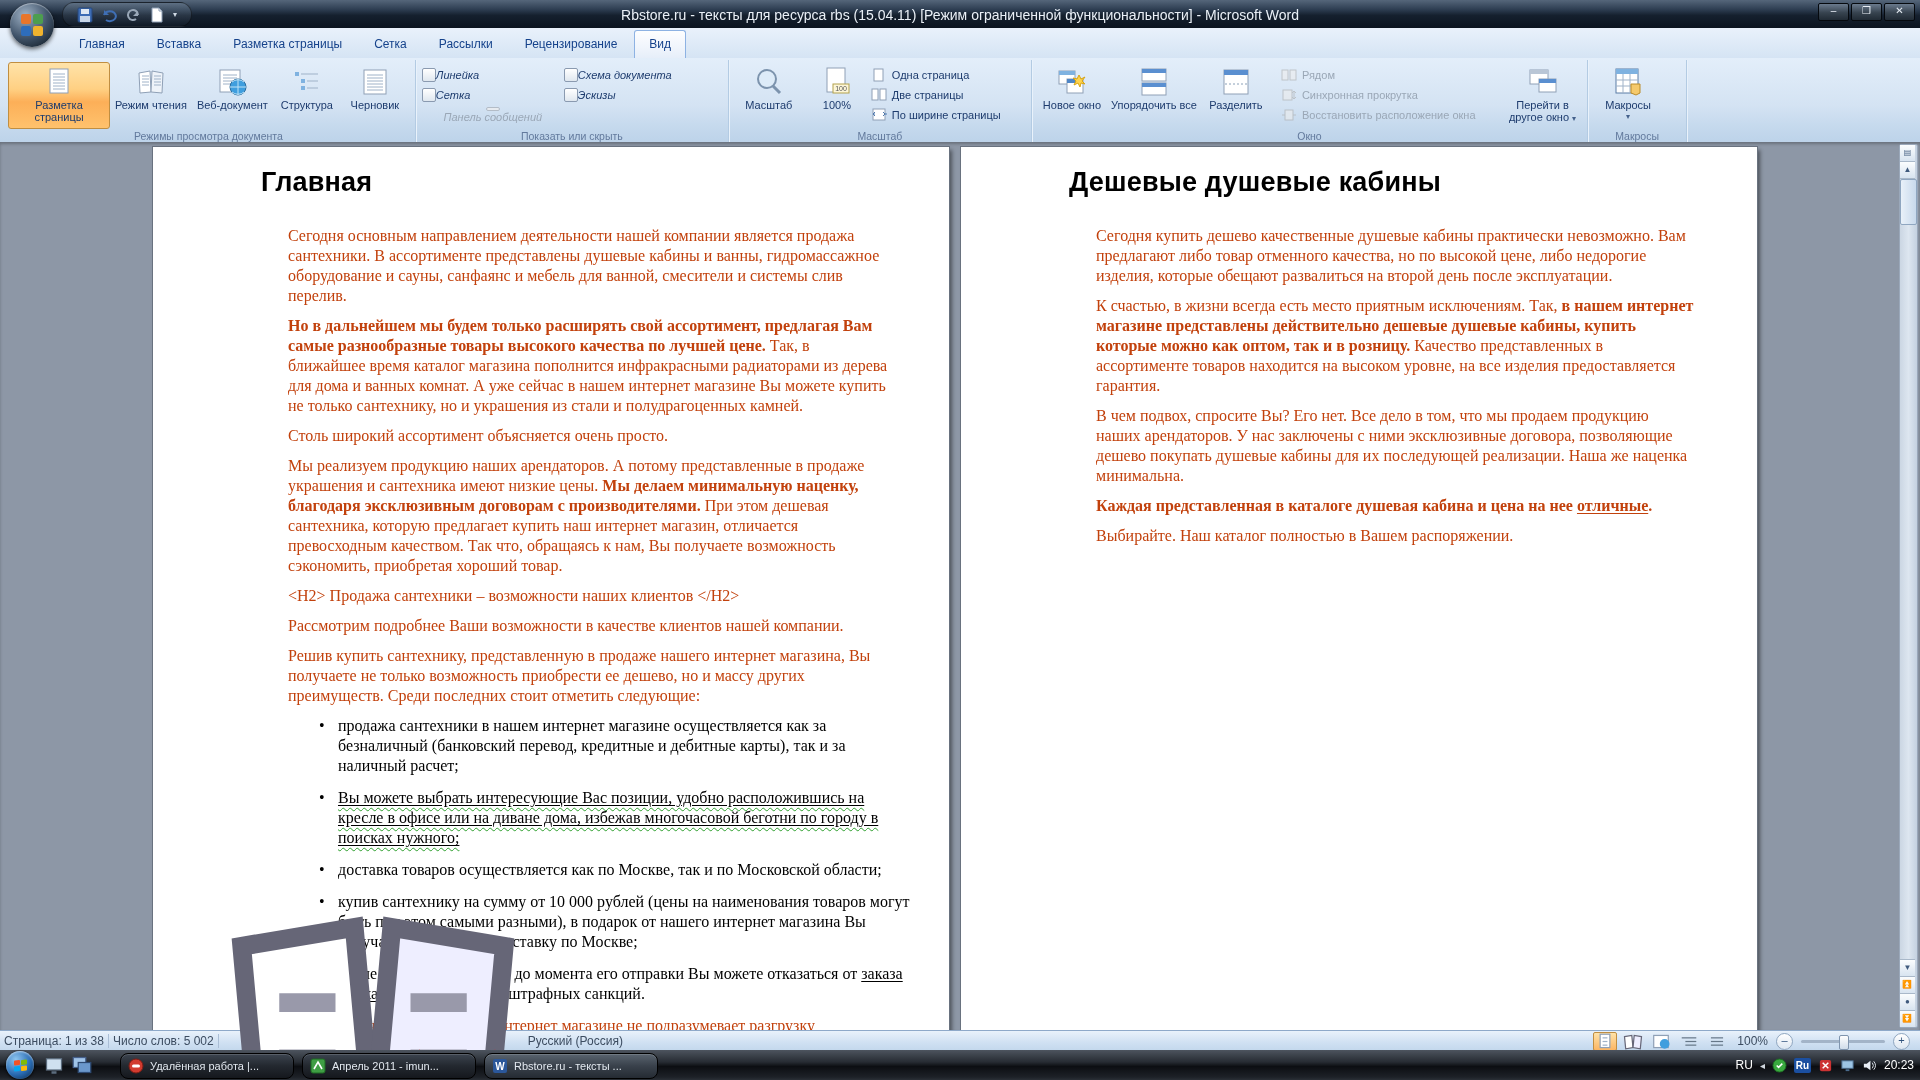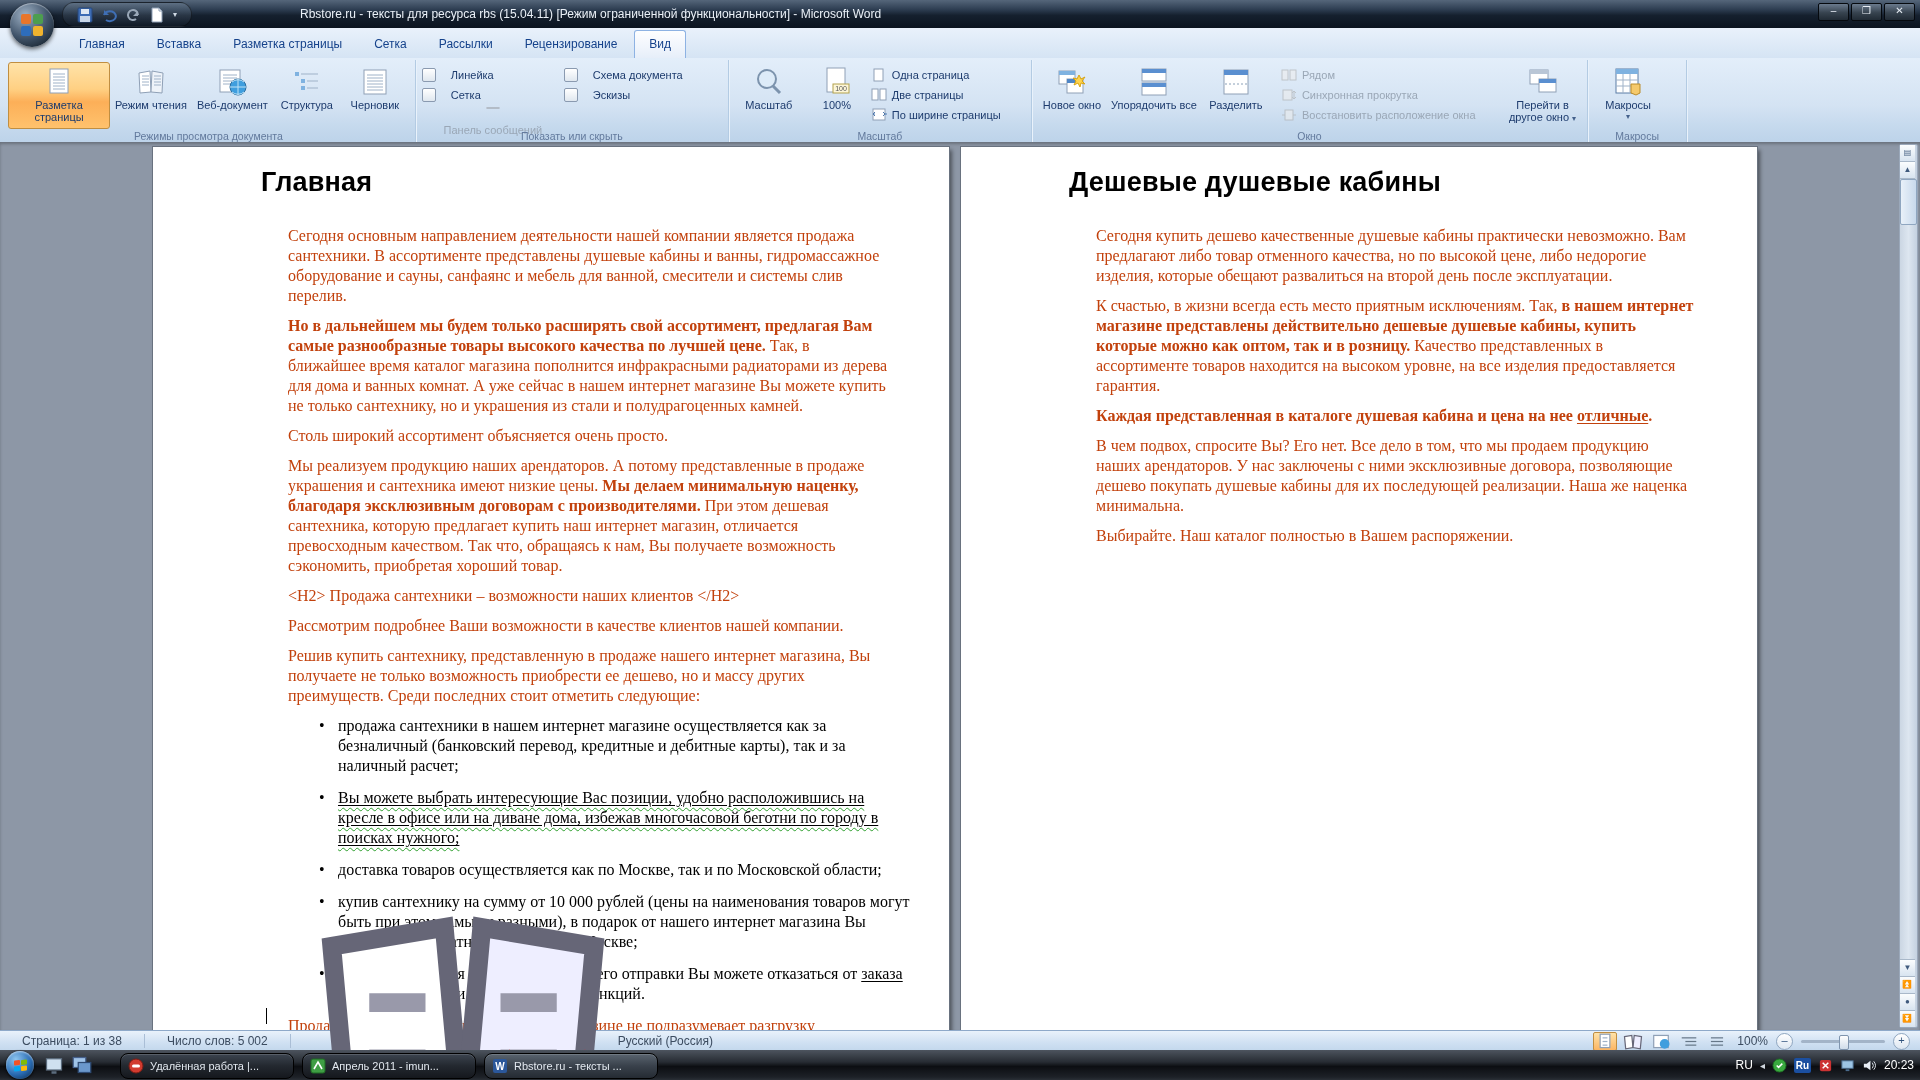--- a/index.html
+++ b/index.html
@@ -2,21 +2,21 @@
 <html><head>
 <meta charset="utf-8">
 <style>
   html,body{margin:0;padding:0;}
   body{width:1920px;height:1080px;overflow:hidden;font-family:"Liberation Sans","DejaVu Sans",sans-serif;background:#8d97a6;}
   .app{position:relative;width:1920px;height:1080px;}
 
   
   .titlebar{position:absolute;top:0;left:0;right:0;height:28px;
     background:linear-gradient(#55667a 0%,#2c3c50 35%,#15202e 55%,#0b1420 100%);}
-  .title-text{position:absolute;left:300px;right:300px;top:7px;color:#eaf0f7;font-size:12px;
+  .title-text{position:absolute;left:300px;right:300px;top:7px;text-align:center;color:#eaf0f7;font-size:14px;
     white-space:nowrap;overflow:hidden;text-overflow:ellipsis;}
   .win-controls{position:absolute;right:5px;top:3px;display:flex;gap:2px;}
   .win-btn{width:29px;height:16px;background:linear-gradient(#6a7a8d,#37434f 55%,#212b35);
     border:1px solid #05090e;border-radius:2px;color:#e8eef5;font-size:10px;line-height:14px;text-align:center;}
   .office-btn{position:absolute;left:10px;top:3px;width:44px;height:44px;border-radius:50%;z-index:30;
     background:radial-gradient(circle at 35% 28%,#9fb2c6,#41546a 52%,#1a2632 85%);
     box-shadow:0 2px 4px rgba(0,0,0,.6),inset 0 1px 1px rgba(255,255,255,.4);
     display:flex;align-items:center;justify-content:center;}
   .office-logo{display:grid;grid-template-columns:10px 10px;grid-template-rows:10px 10px;gap:2px;}
   .office-logo i{border-radius:2px;}
@@ -40,21 +40,21 @@
     padding:2px 6px 16px 6px;display:flex;align-items:flex-start;}
   .group-label{position:absolute;left:0;right:0;bottom:1px;height:13px;line-height:13px;text-align:center;
     font-size:10.5px;color:#62799c;white-space:nowrap;}
   .bigbtn{min-width:58px;max-width:92px;height:62px;display:flex;flex-direction:column;align-items:center;
     justify-content:flex-start;padding:3px 4px 0;font-size:11px;line-height:12px;text-align:center;color:#1d3b6d;
     border:1px solid transparent;border-radius:3px;}
   .bigbtn .ico{width:32px;height:32px;margin-bottom:1px;}
   .bigbtn.selected{background:linear-gradient(#ffe3a9,#ffd083 40%,#fcaf58 60%,#ffc26d);border-color:#c08e41;}
   .bigbtn .drop{font-size:8px;color:#44618c;}
   .chkcol{display:flex;flex-direction:column;gap:4px;padding-top:5px;}
-  .chk{display:flex;align-items:center;gap:15px;font-size:11px;color:#1d3b6d;height:16px;white-space:nowrap;}
+  .chk{display:flex;align-items:center;gap:0;font-size:11px;color:#1d3b6d;height:16px;white-space:nowrap;font-style:italic;}
   .chk .box{width:12px;height:12px;border:1px solid #8a9ab0;border-radius:2px;background:linear-gradient(#ffffff,#dfe7ef);}
   .chk.disabled{color:#9aa7b6;flex-direction:column;}
   .chk.disabled .box{background:#e7ebf0;border-color:#b3bcc7;}
   .smallcol{display:flex;flex-direction:column;gap:3px;padding-top:4px;}
   .smallitem{display:flex;align-items:center;gap:5px;font-size:11px;color:#1d3b6d;height:17px;white-space:nowrap;}
   .smallitem .sico{width:16px;height:14px;display:inline-block;}
   .smallitem.disabled{color:#9aa7b6;}
   .vsep{width:1px;background:#b9cfe5;margin:4px 6px 4px 4px;}
 
   
@@ -81,21 +81,21 @@
   .sb-btn{position:absolute;left:0;width:15px;height:16px;background:linear-gradient(#fbfdfe,#d8e4f0);
     border-bottom:1px solid #a9b8c9;text-align:center;font-size:8px;line-height:16px;color:#3f5a7d;}
   .sb-thumb{position:absolute;left:0;top:34px;width:15px;height:44px;border-radius:2px;
     background:linear-gradient(90deg,#e9f1f9,#c8d9ec);border:1px solid #8fa6c0;}
   .sb-bot{border-top:1px solid #a9b8c9;border-bottom:none;}
 
   
   .statusbar{position:absolute;top:1030px;left:0;right:0;height:20px;
     background:linear-gradient(#e9f2fb,#cfe0f2 60%,#c2d7ec);border-top:1px solid #8ea9c9;
     display:flex;align-items:center;font-size:12px;color:#3c4c60;}
-  .sb-item{padding:0 22px;height:20px;display:flex;align-items:center;gap:5px;white-space:nowrap;}
+  .sb-item{padding:0 4px;height:20px;display:flex;align-items:center;gap:5px;white-space:nowrap;}
   .sb-div{width:1px;height:14px;background:#aabed6;}
   .sb-right{margin-left:auto;display:flex;align-items:center;gap:4px;padding-right:10px;}
   .viewbtn{width:22px;height:17px;border:1px solid transparent;border-radius:2px;display:flex;align-items:center;justify-content:center;}
   .viewbtn.sel{background:linear-gradient(#ffe3a9,#fcb562);border-color:#c08e41;}
   .zoombtn{width:15px;height:15px;border:1px solid #8fa6c0;border-radius:50%;background:linear-gradient(#fff,#dce6f1);
     font-size:11px;line-height:13px;text-align:center;color:#33557e;}
   .zoomtrack{width:84px;height:3px;background:#a3b4c8;border-radius:2px;position:relative;margin:0 4px;}
   .zoomthumb{position:absolute;left:38px;top:-5px;width:8px;height:13px;background:linear-gradient(#fefefe,#cfdcea);
     border:1px solid #7e94ae;border-radius:2px;}
 
@@ -397,22 +397,22 @@
     </div>
   </div>
 
   <div class="canvas" id="canvas">
       <div class="page" style="left: 961px;">
         <div class="page-inner">
           <div class="doc-h1">Дешевые душевые кабины</div>
           <div class="doc-body">
             <p><span>Сегодня купить дешево качественные душевые кабины практически невозможно. Вам предлагают либо товар отменного качества, но по высокой цене, либо недорогие изделия, которые обещают развалиться на второй день после эксплуатации.</span></p>
             <p><span>К счастью, в жизни всегда есть место приятным исключениям. Так, </span><span style="font-weight: bold;">в нашем интернет магазине представлены действительно дешевые душевые кабины, купить которые можно как оптом, так и в розницу.</span><span> Качество представленных в ассортименте товаров находится на высоком уровне, на все изделия предоставляется гарантия.</span></p>
+            <p><span>В чем подвох, спросите Вы? Его нет. Все дело в том, что мы продаем продукцию наших арендаторов. У нас заключены с ними эксклюзивные договора, позволяющие дешево покупать душевые кабины для их последующей реализации. Наша же наценка минимальна.</span></p>
             <p><span style="font-weight: bold;">Каждая представленная в каталоге душевая кабина и цена на нее </span><span class="run-u" style="font-weight: bold;">отличные</span><span style="font-weight: bold;">.</span></p>
-            <p><span>В чем подвох, спросите Вы? Его нет. Все дело в том, что мы продаем продукцию наших арендаторов. У нас заключены с ними эксклюзивные договора, позволяющие дешево покупать душевые кабины для их последующей реализации. Наша же наценка минимальна.</span></p>
             <p><span>Выбирайте. Наш каталог полностью в Вашем распоряжении.</span></p>
           </div>
         </div>
       </div>
       <div class="page" style="left: 153px;">
         <div class="page-inner">
           <div class="doc-h1">Главная</div>
           <div class="doc-body">
             <p><span>Сегодня основным направлением деятельности нашей компании является продажа сантехники. В ассортименте представлены душевые кабины и ванны, гидромассажное оборудование и сауны, санфаянс и мебель для ванной, смесители и системы слив перелив.</span></p>
             <p><span style="font-weight: bold;">Но в дальнейшем мы будем только расширять свой ассортимент, предлагая Вам самые разнообразные товары высокого качества по лучшей цене.</span><span> Так, в ближайшее время каталог магазина пополнится инфракрасными радиаторами из дерева для дома и ванных комнат. А уже сейчас в нашем интернет магазине Вы можете купить не только сантехнику, но и украшения из стали и полудрагоценных камней.</span></p>

